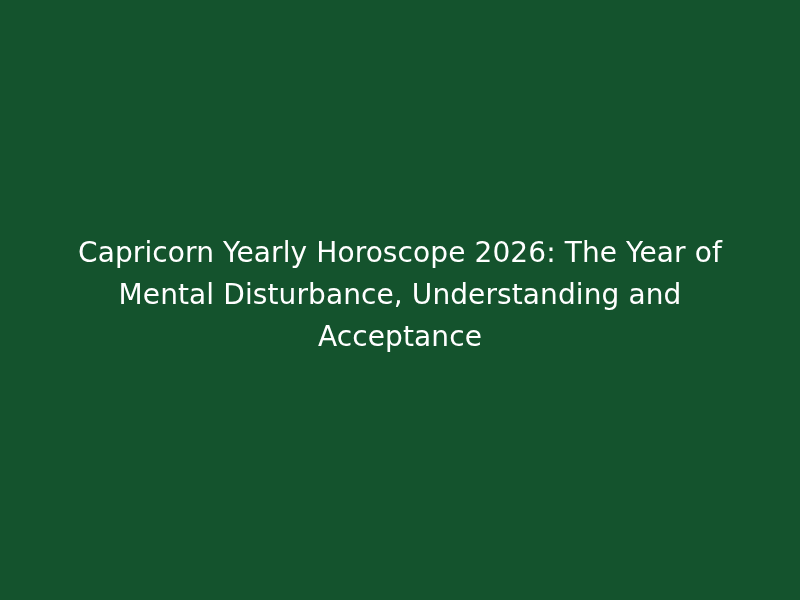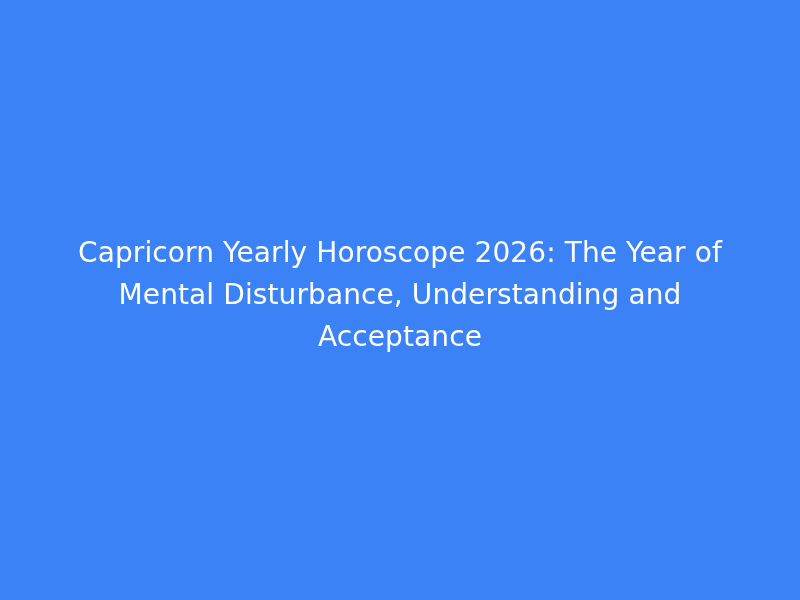--- a/index.html
+++ b/index.html
@@ -50,21 +50,21 @@
     color: #ffffff;
     text-align: center;
     word-wrap: break-word;
     overflow-wrap: break-word;
     -webkit-font-smoothing: antialiased;
   }
 </style>
 </head>
 <body>
 
-<div class="og-card" style="background-color: #3b82f6;">
+<div class="og-card" style="background-color: #14532d;">
 
   <div class="headline-block">
 
     <h1 class="headline" style="color: rgb(255, 255, 255);">Capricorn Yearly Horoscope 2026: The Year of Mental Disturbance, Understanding and Acceptance</h1>
 
   </div>
 
 </div>
 
 </body></html>

